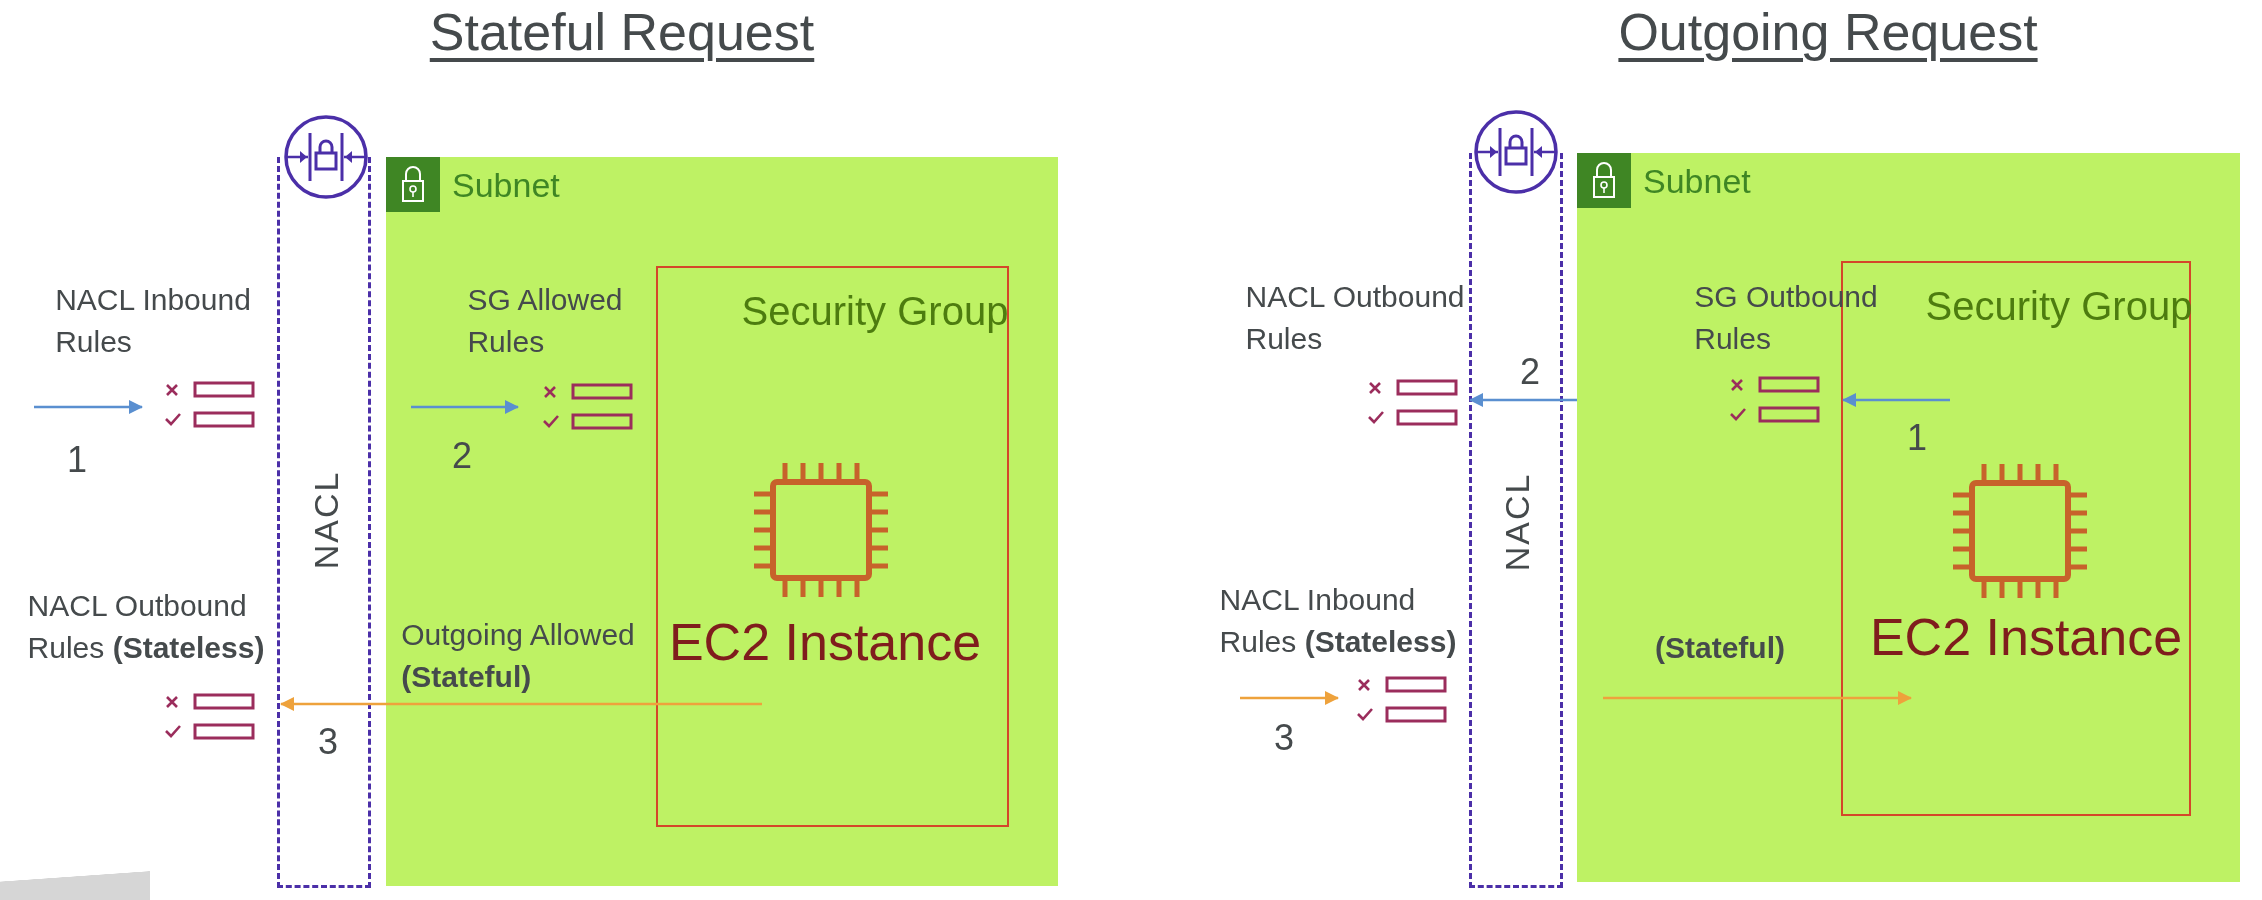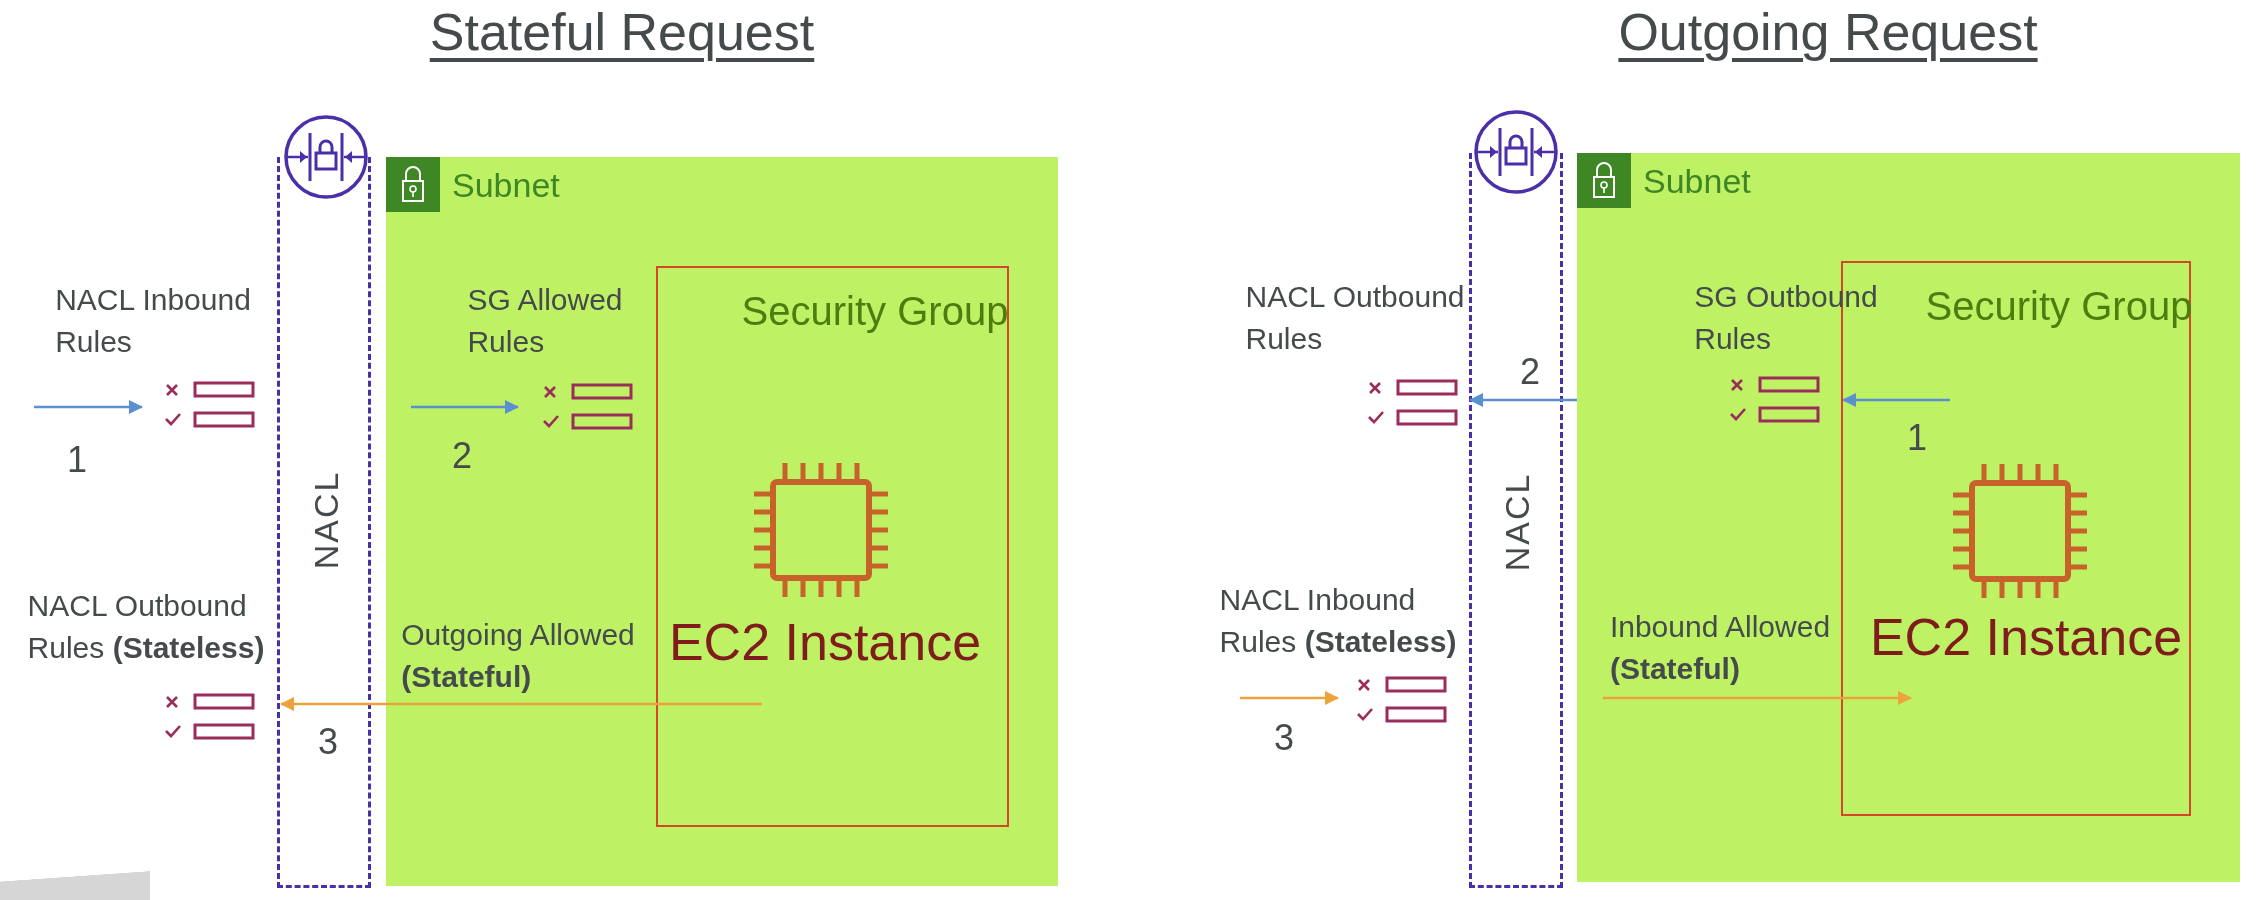--- a/index.html
+++ b/index.html
@@ -94,21 +94,20 @@
 <div class="lbl" style="left:1786px; top:318px;">
   <div>SG Outbound</div>
   <div>Rules</div>
 </div>
 <div class="lbl" style="left:1338px; top:621px;">
   <div></div>
   <div>NACL Inbound</div>
   <div><span>Rules </span><b>(Stateless)</b></div>
 </div>
 <div class="lbl" style="left:1720px; top:648px;">
-  <div>Inbound Allowed</div>
   <div><b>(Stateful)</b></div>
 </div>
 <div class="big" style="left:2026px; top:637px;">EC2 Instance</div>
 
 <div class="num" style="left:1917px; top:438px;">1</div>
 <div class="num" style="left:1530px; top:372px;">2</div>
 <div class="num" style="left:1284px; top:738px;">3</div>
 
 <div class="shadow"></div>
 

